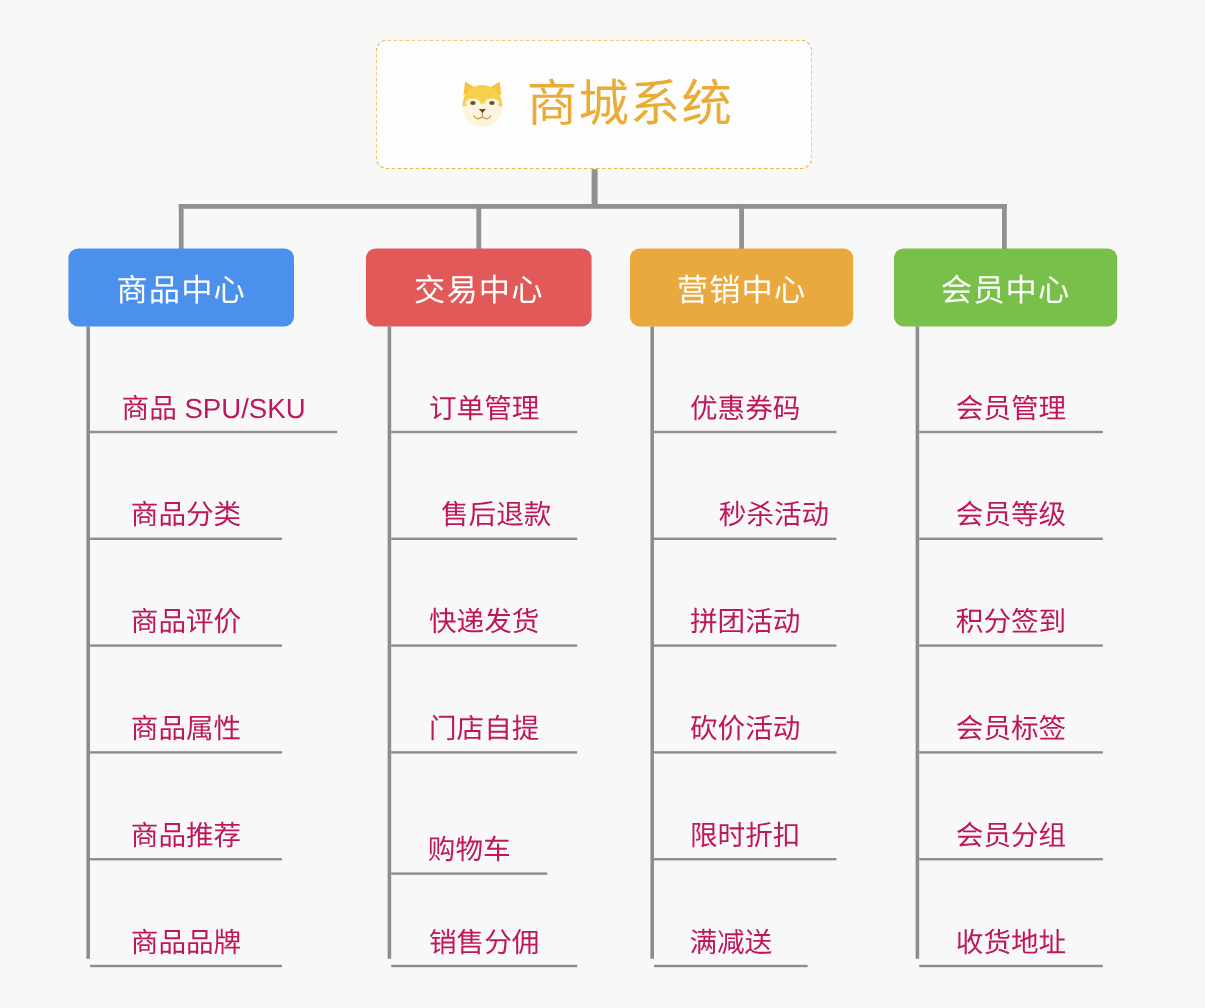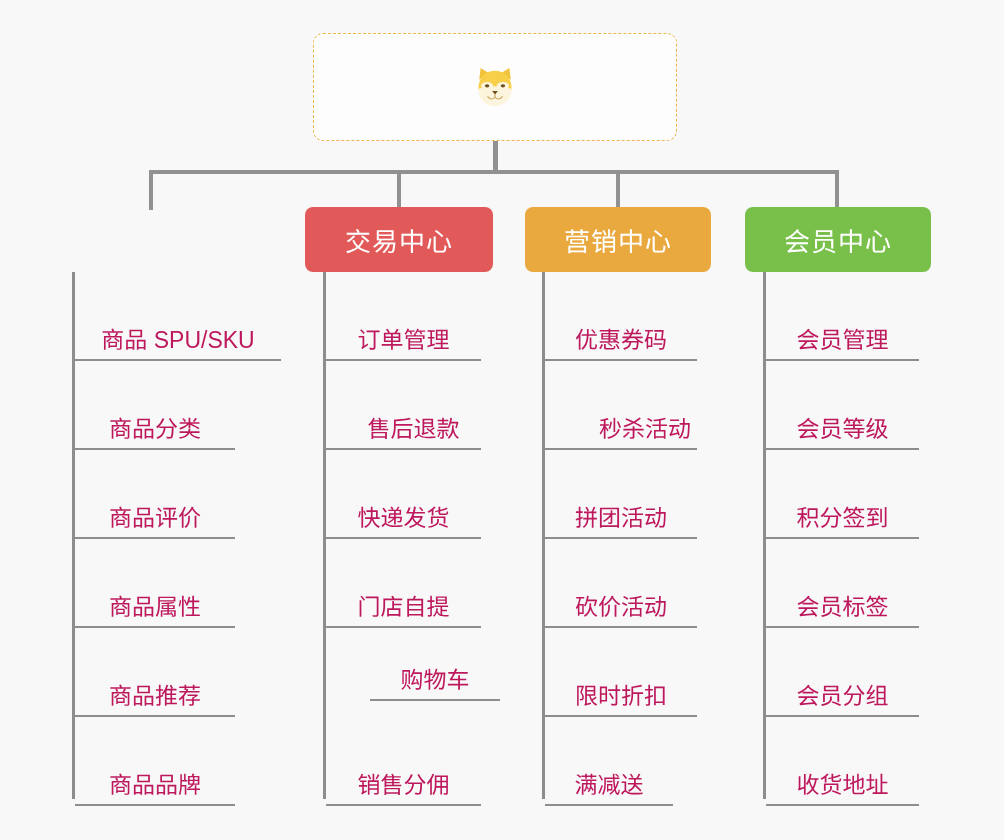--- a/index.html
+++ b/index.html
@@ -133,31 +133,35 @@
         <ellipse cx="43" cy="29" rx="8.5" ry="5.2" fill="#fdf4dd"></ellipse>
 
         <ellipse cx="21" cy="29" rx="3.1" ry="2.2" fill="#6b4f1d"></ellipse>
         <ellipse cx="43" cy="29" rx="3.1" ry="2.2" fill="#6b4f1d"></ellipse>
 
         <path d="M28 36 L36 36 L32 41 Z" fill="#6b4f1d"></path>
 
         <path d="M32 41 L32 45 M32 45 Q26 50 22 44 M32 45 Q38 50 42 44" stroke="#c9a45a" stroke-width="1.6" fill="none" stroke-linecap="round"></path>
       </svg>
     </span>
+    <span class="root-title">商城系统</span>
   </div>
 
   <div class="conn conn-v" style="left:493px; top:141px; width:5px; height:32px;"></div>
 
   <div class="conn conn-h" style="left:149px; top:170px; width:690px; height:4px;"></div>
 
   <div class="conn conn-v" style="left:149px; top:170px; height:40px;"></div>
   <div class="conn conn-v" style="left:397px; top:170px; height:40px;"></div>
   <div class="conn conn-v" style="left:616px; top:170px; height:40px;"></div>
   <div class="conn conn-v" style="left:835px; top:170px; height:40px;"></div>
 
+  <div class="branch-head" style="left:57px; width:188px; background:#4a90ec;">
+    <span>商品中心</span>
+  </div>
   <div class="branch-head" style="left:305px; width:188px; background:#e15a59;">
     <span>交易中心</span>
   </div>
   <div class="branch-head" style="left:525px; width:186px; background:#eaa93e;">
     <span>营销中心</span>
   </div>
   <div class="branch-head" style="left:745px; width:186px; background:#79c04b;">
     <span>会员中心</span>
   </div>
 
@@ -190,21 +194,21 @@
       </div>
     <div class="leaf-item" style="top:89px;  width:155px;padding-left:20px;">
         <span class="leaf-label">售后退款</span>
       </div>
     <div class="leaf-item" style="top:178px; width:155px;">
         <span class="leaf-label">快递发货</span>
       </div>
     <div class="leaf-item" style="top:267px; width:155px;">
         <span class="leaf-label">门店自提</span>
       </div>
-    <div class="leaf-item" style="top:340px; width:130px;margin-left:44px;">
+    <div class="leaf-item" style="top:368px; width:130px;">
         <span class="leaf-label">购物车</span>
       </div>
     <div class="leaf-item" style="top:445px; width:155px;">
         <span class="leaf-label">销售分佣</span>
       </div>
   </div>
 
   <div class="leaf-col" style="left:542px;">
     <div class="spine" style="height:527px;"></div>
     <div class="leaf-item" style="top:0px;   width:152px;">

